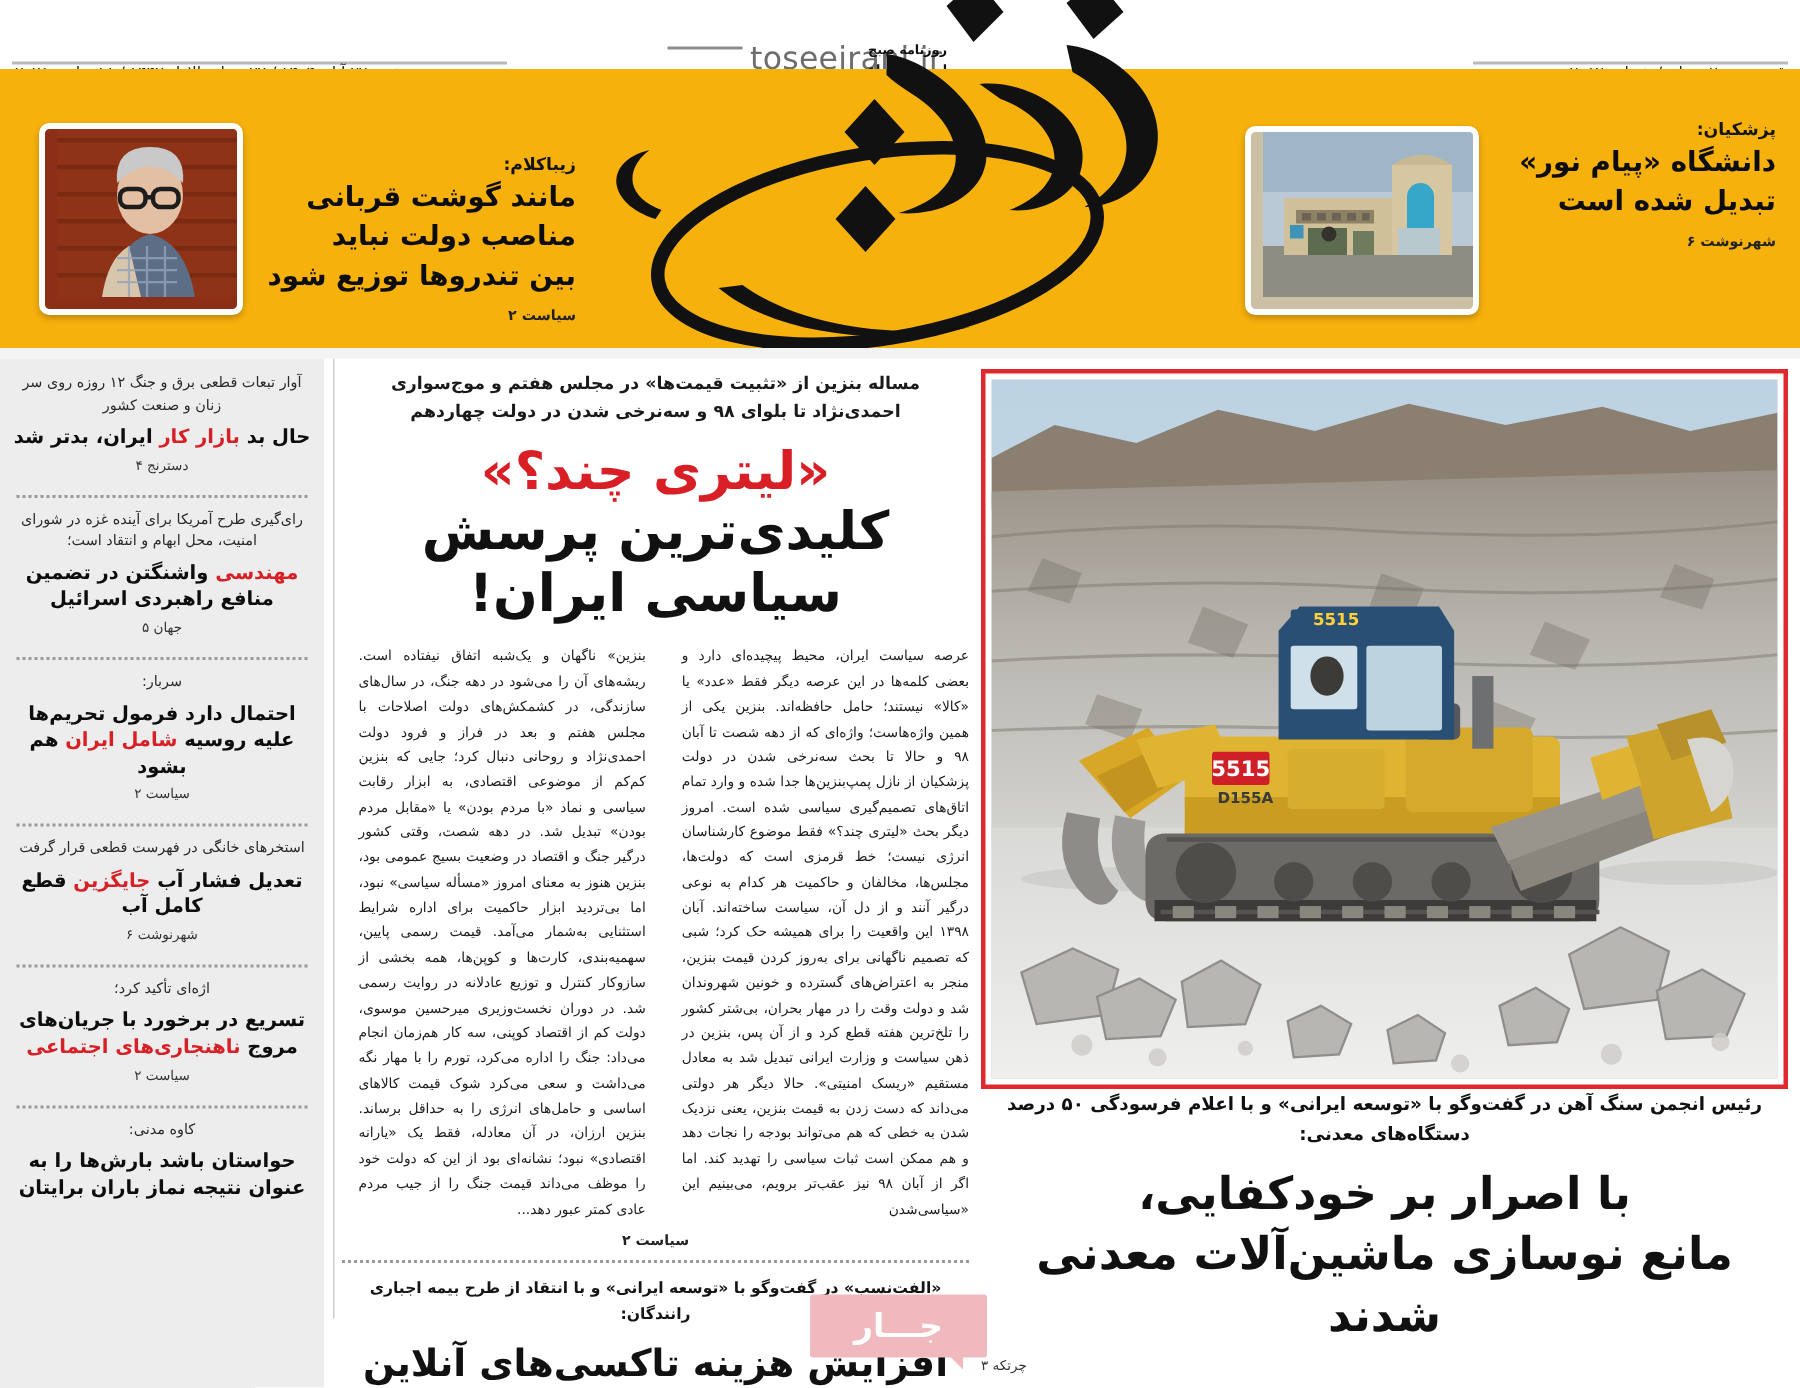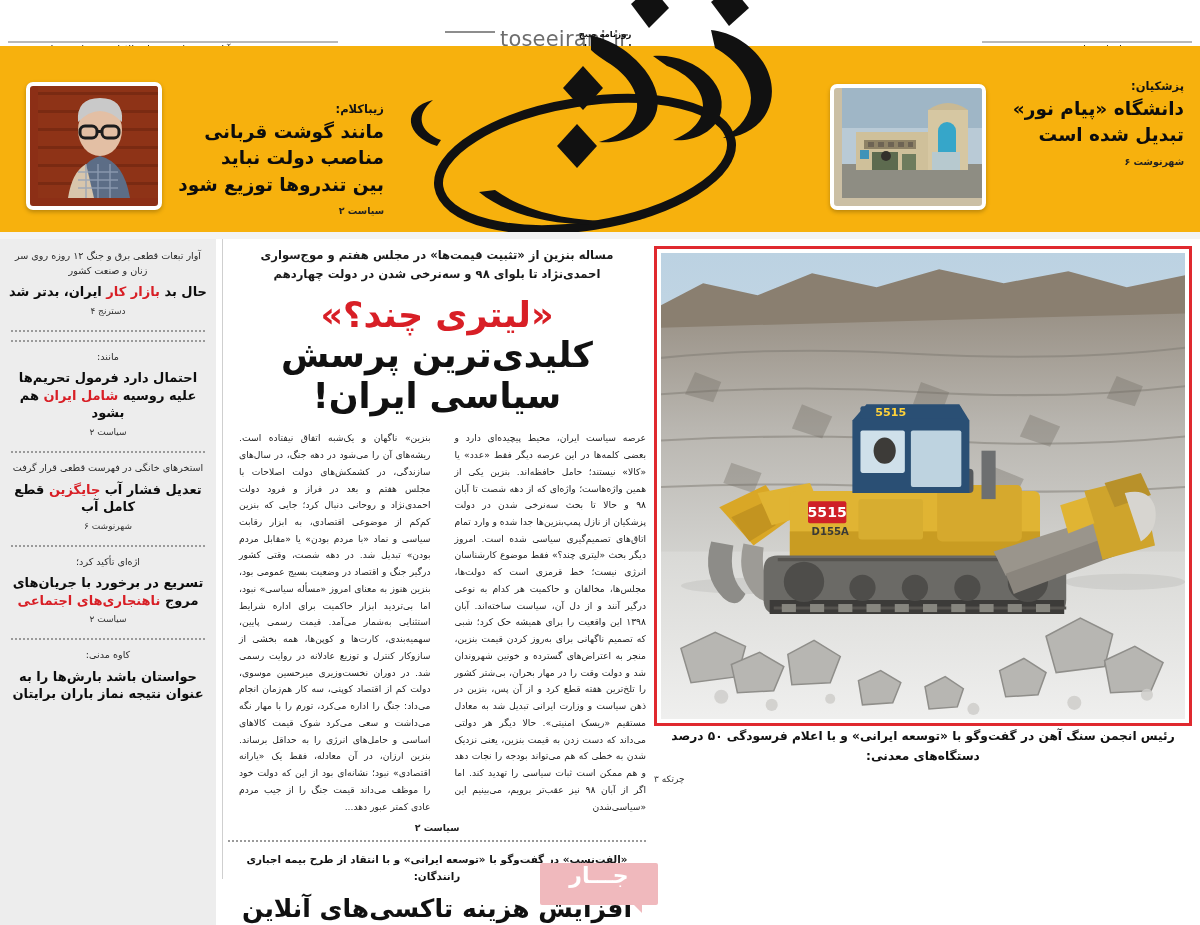--- a/index.html
+++ b/index.html
@@ -86,21 +86,21 @@
     box-sizing:border-box;padding:4px;background:#fff;}
   .photo-inner{position:relative;width:100%;height:100%;overflow:hidden;background:#cfd2d4;}
   .main-kicker{font-size:12.2px;line-height:1.65;color:#111;text-align:center;
     font-weight:bold;}
   .main-title{font-size:30px;line-height:1.34;font-weight:bold;color:#111;text-align:center;
     margin-top:11px;}
   .main-sec{font-size:9px;color:#333;text-align:left;margin-top:8px;padding-right:4px;}
 
   
   .watermark{position:absolute;bottom:20px;left:540px;width:118px;height:42px;
-    background:#f0b9bd;border-radius:2px;display:flex;align-items:flex-start;
+    background:#f0b9bd;border-radius:2px;display:flex;align-items:center;
     justify-content:center;color:#fff;font-size:22px;font-weight:bold;
     letter-spacing:-1px;}
   .watermark:after{content:"";position:absolute;bottom:-8px;right:16px;
     border-left:9px solid transparent;border-right:0 solid transparent;
     border-top:9px solid #f0b9bd;}
 </style>
 </head>
 <body>
 
 <div class="page">
@@ -220,23 +220,28 @@
 
   <div class="body">
 
     <div class="rail" id="rail">
         <div class="rail-item">
           <div class="rail-kicker">آوار تبعات قطعی برق و جنگ ۱۲ روزه روی سر زنان و صنعت کشور</div>
           <div class="rail-title"><span>حال بد </span><span class="hl">بازار کار</span><span> ایران، بدتر شد</span></div>
           <div class="rail-sec">دسترنج ۴</div>
         </div>
         <div class="rail-sep"></div>
+        <div class="rail-item">
+          <div class="rail-kicker">رای‌گیری طرح آمریکا برای آینده غزه در شورای امنیت، محل ابهام و انتقاد است؛</div>
+          <div class="rail-title"><span></span><span class="hl">مهندسی</span><span> واشنگتن در تضمین منافع راهبردی اسرائیل</span></div>
+          <div class="rail-sec">جهان ۵</div>
+        </div>
         <div class="rail-sep"></div>
         <div class="rail-item">
-          <div class="rail-kicker">مانند:</div>
+          <div class="rail-kicker">سربار:</div>
           <div class="rail-title"><span>احتمال دارد فرمول تحریم‌ها علیه روسیه </span><span class="hl">شامل ایران</span><span> هم بشود</span></div>
           <div class="rail-sec">سیاست ۲</div>
         </div>
         <div class="rail-sep"></div>
         <div class="rail-item">
           <div class="rail-kicker">استخرهای خانگی در فهرست قطعی قرار گرفت</div>
           <div class="rail-title"><span>تعدیل فشار آب </span><span class="hl">جایگزین</span><span> قطع کامل آب</span></div>
           <div class="rail-sec">شهرنوشت ۶</div>
         </div>
         <div class="rail-sep"></div>
@@ -395,20 +400,24 @@
                 <circle cx="110" cy="448" r="6"></circle>
               <circle cx="168" cy="442" r="5"></circle>
                 <circle cx="310" cy="452" r="6"></circle>
               <circle cx="410" cy="446" r="7"></circle>
                 <circle cx="482" cy="438" r="6"></circle>
             </g>
           </svg>
         </div>
       </div>
       <div class="main-kicker">رئیس انجمن سنگ آهن در گفت‌وگو با «توسعه ایرانی» و با اعلام فرسودگی ۵۰ درصد دستگاه‌های معدنی:</div>
+      <div class="main-title">
+        <div>با اصرار بر خودکفایی،</div>
+        <div>مانع نوسازی ماشین‌آلات معدنی شدند</div>
+      </div>
       <div class="main-sec">چرتکه ۳</div>
     </div>
 
     <div class="watermark">
       <span>جـــار</span>
     </div>
 
   </div>
 </div>
 

